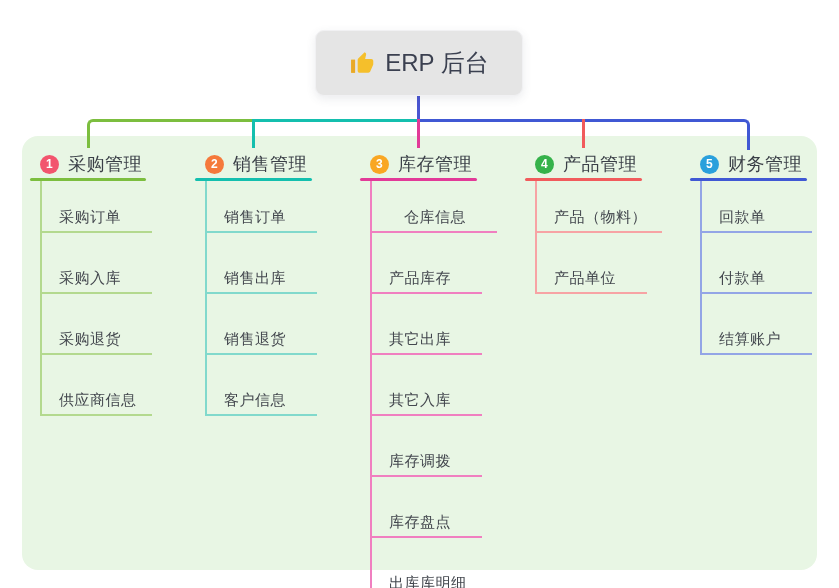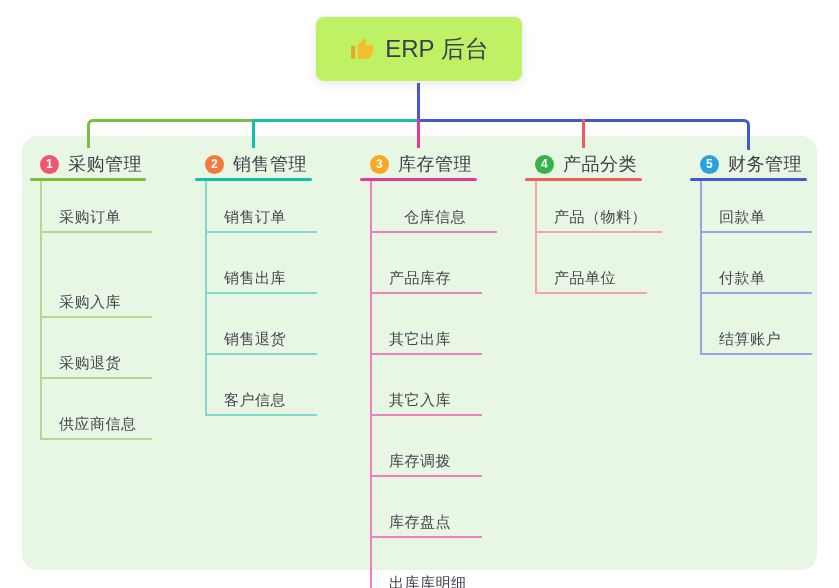--- a/index.html
+++ b/index.html
@@ -8,22 +8,22 @@
     background:#ffffff;
     font-family:"Liberation Sans","DejaVu Sans",sans-serif;
   }
   
   #panel{
     position:absolute;left:22px;top:136px;width:795px;height:434px;
     background:#e8f6e4;border-radius:16px;
   }
   
   #root-card{
-    position:absolute;left:315px;top:16px;width:208px;height:66px;
-    background:#bef264;border:1px solid #f1f1f3;border-radius:9px;
+    position:absolute;left:315px;top:30px;width:208px;height:66px;
+    background:#e5e5e5;border:1px solid #f1f1f3;border-radius:9px;
     box-shadow:0 3px 10px rgba(60,70,90,0.10);
     display:flex;align-items:center;justify-content:center;gap:10px;
     font-size:24px;color:#3b4050;box-sizing:border-box;
     cursor:default;
   }
   #root-card svg{display:block;}
   
   .conn{position:absolute;box-sizing:border-box;}
   
   .branch{position:absolute;width:max-content;}
@@ -74,21 +74,21 @@
     <div class="branch" style="left: 30px; top: 150px;">
       <div class="branch-title">
         <span class="badge" style="background: rgb(242, 85, 110);">1</span>
         <span>采购管理</span>
       </div>
       <div class="title-underline" style="background: rgb(124, 190, 63); width: 116px;"></div>
       <div class="children" style="border-left-color: rgb(179, 217, 142);">
         <div class="child-row" style="border-bottom-color: rgb(179, 217, 142);">
           <span>采购订单</span>
         </div>
-        <div class="child-row" style="border-bottom-color: rgb(179, 217, 142); margin-top: 24px;">
+        <div class="child-row" style="border-bottom-color: rgb(179, 217, 142);">
           <span>采购入库</span>
         </div>
         <div class="child-row" style="border-bottom-color: rgb(179, 217, 142);">
           <span>采购退货</span>
         </div>
         <div class="child-row" style="border-bottom-color: rgb(179, 217, 142);">
           <span>供应商信息</span>
         </div>
       </div>
     </div>
@@ -139,21 +139,21 @@
           <span>库存盘点</span>
         </div>
         <div class="child-row" style="border-bottom-color: rgb(240, 127, 192);">
           <span>出库库明细</span>
         </div>
       </div>
     </div>
     <div class="branch" style="left: 525px; top: 150px;">
       <div class="branch-title">
         <span class="badge" style="background: rgb(53, 178, 74);">4</span>
-        <span>产品分类</span>
+        <span>产品管理</span>
       </div>
       <div class="title-underline" style="background: rgb(241, 91, 92);"></div>
       <div class="children" style="border-left-color: rgb(247, 163, 164);">
         <div class="child-row" style="border-bottom-color: rgb(247, 163, 164);">
           <span>产品（物料）</span>
         </div>
         <div class="child-row" style="border-bottom-color: rgb(247, 163, 164);">
           <span>产品单位</span>
         </div>
       </div>

